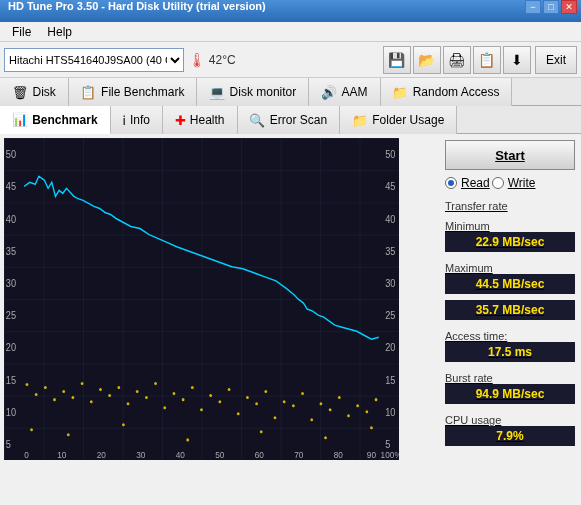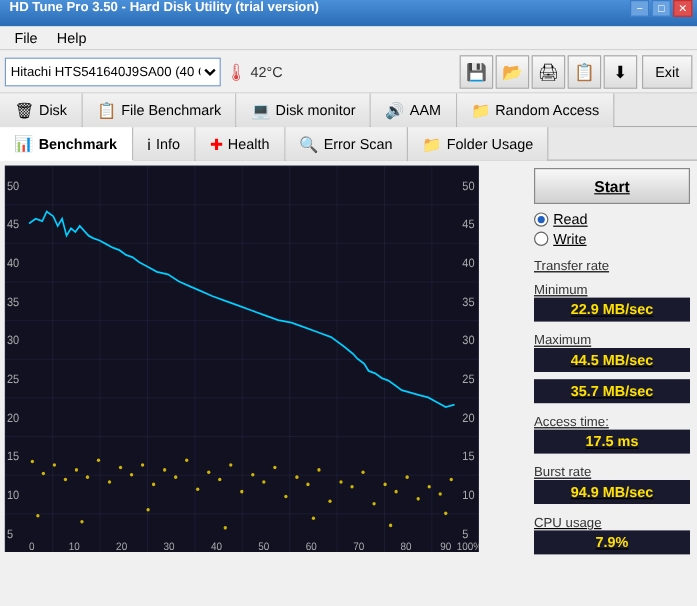--- a/index.html
+++ b/index.html
@@ -195,21 +195,21 @@
       background: linear-gradient(to bottom, #f8f8f8, #d0d0d0);
       border: 1px solid #888;
       font-size: 13px;
       font-weight: bold;
       cursor: pointer;
       text-align: center;
       line-height: 30px;
     }
     .radio-group {
       display: flex;
-      flex-direction: column;
+      flex-direction: row;
       gap: 2px;
       padding: 2px 0;
     }
     .radio-item {
       display: flex;
       align-items: center;
       gap: 4px;
       font-size: 12px;
     }
     .radio-circle {

